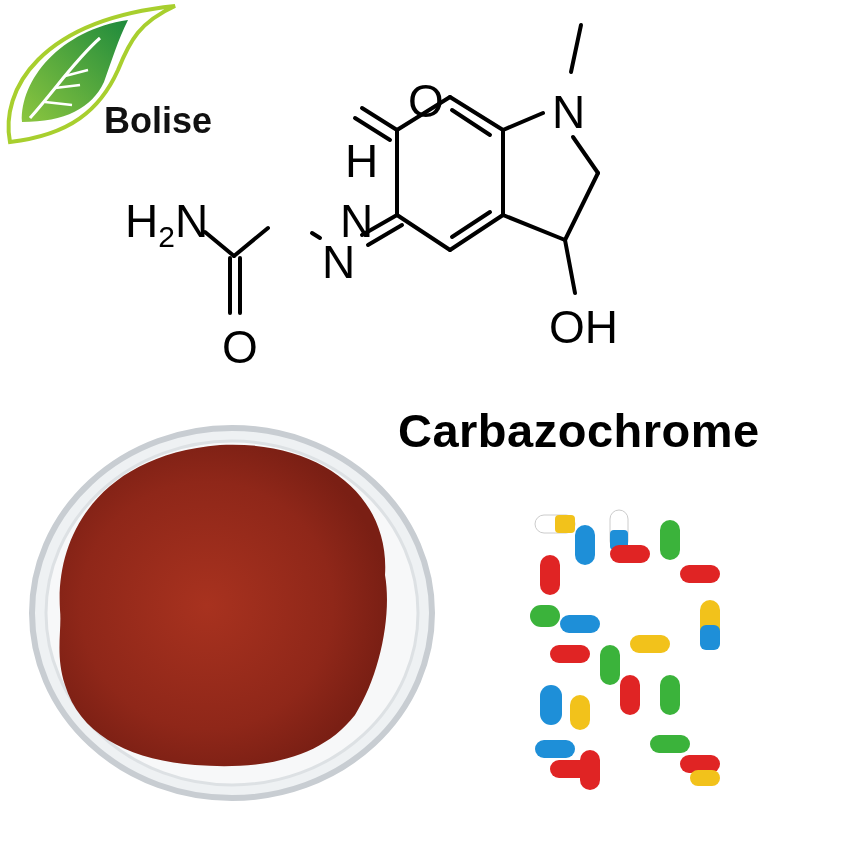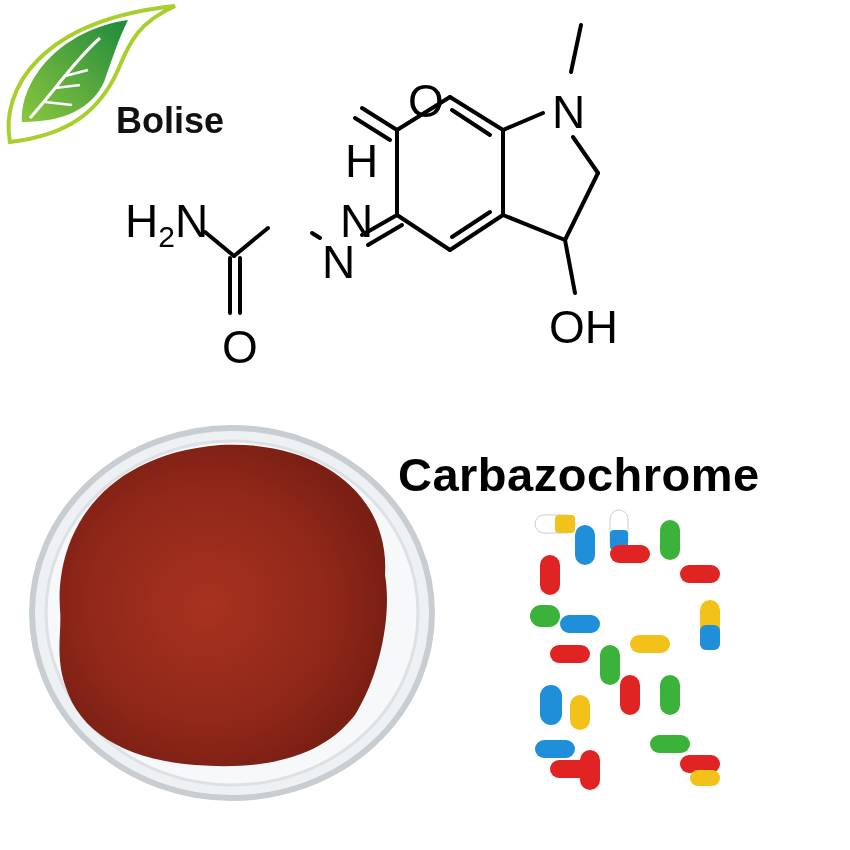--- a/index.html
+++ b/index.html
@@ -1,21 +1,21 @@
 <!DOCTYPE html>
 <html><head>
 <meta charset="utf-8">
 <style>
   html,body{margin:0;padding:0;background:#fff;}
   body{width:850px;height:850px;position:relative;overflow:hidden;font-family:"Liberation Sans",sans-serif;}
   .abs{position:absolute;}
   #logo{left:0;top:0;width:260px;height:160px;}
-  #brand{left:116px;top:100px;font-size:36px;font-weight:bold;color:#111;letter-spacing:0px;}
+  #brand{left:104px;top:100px;font-size:36px;font-weight:bold;color:#111;letter-spacing:0px;}
   #structure{left:0;top:0;width:850px;height:380px;}
-  #title{left:398px;top:403px;font-size:47px;font-weight:bold;color:#000;letter-spacing:0.5px;margin-top:44px;}
+  #title{left:398px;top:403px;font-size:47px;font-weight:bold;color:#000;letter-spacing:0.5px;}
   #dish{left:20px;top:415px;width:420px;height:390px;}
   #pills{left:520px;top:505px;width:230px;height:300px;}
   .atom{font-family:"Liberation Sans",sans-serif;font-size:46px;fill:#000;}
   .sub{font-size:30px;}
 </style>
 </head>
 <body>
 
 <svg id="logo" class="abs" viewBox="0 0 260 160">
   <defs>

